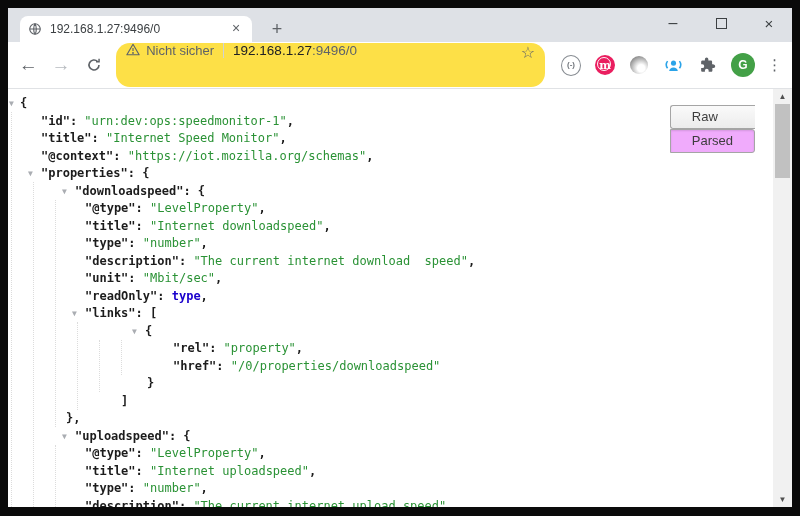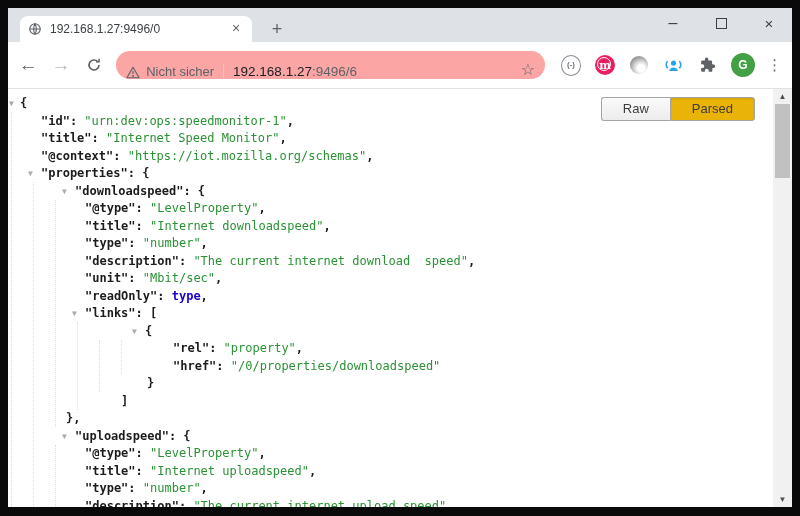--- a/index.html
+++ b/index.html
@@ -19,22 +19,22 @@
   .wc{color:#3c4043;width:18px;height:18px;display:flex;align-items:center;justify-content:center;font-size:15px;}
   .wc-min{font-size:16px;}
   .wc-box{width:9px;height:9px;border:1.3px solid #3c4043;}
 
   
   .toolbar{position:absolute;left:0;top:34px;width:784px;height:46px;background:#fff;
            border-bottom:1px solid #e0e2e5;display:flex;align-items:center;}
   .navbtn{width:26px;height:26px;display:flex;align-items:center;justify-content:center;
           font-size:19px;color:#5f6368;margin-left:8px;}
   .navbtn.disabled{color:#b6babf;}
-  .omnibox{margin-left:10px;width:450px;height:28px;background:#fca5a5;border-radius:14px;
-           display:flex;align-items:flex-end;padding:0 10px;box-sizing:border-box;}
+  .omnibox{margin-left:10px;width:450px;height:44px;background:#fde047;border-radius:14px;
+           display:flex;align-items:flex-start;padding:0 10px;box-sizing:border-box;}
   .sec-text{font-size:13px;color:#5f6368;margin-left:6px;white-space:nowrap;}
   .omni-sep{width:1px;height:15px;background:#cfd2d6;margin:0 9px;}
   .url{font-size:13.5px;white-space:nowrap;flex:1;overflow:hidden;}
   .url .host{color:#202124;}
   .url .path{color:#5f6368;}
   .star{color:#5f6368;font-size:16px;margin-left:6px;}
   .exticons{display:flex;align-items:center;gap:14px;margin-left:16px;}
   .ic{width:20px;height:20px;display:flex;align-items:center;justify-content:center;}
   .ic-paren{width:19px;height:19px;border:1.5px solid #878c92;border-radius:50%;
             color:#6f747a;font-size:8px;font-weight:bold;letter-spacing:0;line-height:1;
@@ -56,25 +56,25 @@
               font-family:"DejaVu Sans Mono","Liberation Mono",monospace;font-size:12px;}
   .jline{height:17.5px;line-height:17.5px;white-space:pre;position:relative;}
   .t-k{color:#1c1c1c;font-weight:bold;}
   .t-p{color:#1c1c1c;font-weight:bold;}
   .t-s{color:#2a9235;}
   .t-b{color:#1a01cc;font-weight:bold;}
   .tri{position:absolute;top:0;color:#aaadb2;font-size:8px;line-height:17.5px;}
   .guide{position:absolute;width:0;border-left:1px dotted #dcdcdc;}
 
   
-  .viewbtns{position:absolute;right:37px;top:8px;display:flex;z-index:5;}
+  .viewbtns{position:absolute;right:37px;top:16px;display:flex;z-index:5;flex-direction:column;}
   .vbtn{height:22px;line-height:22px;padding:0 21px;font-size:13px;color:#3d3d3d;
         border:1px solid #a5a5a5;background:linear-gradient(#fafafa,#ececec);}
   .vbtn.first{border-radius:3px 0 0 3px;border-right:none;}
-  .vbtn.active{background:#eab308;border-radius:0 3px 3px 0;box-shadow:inset 0 1px 2px rgba(0,0,0,.12);}
+  .vbtn.active{background:#f0abfc;border-radius:0 3px 3px 0;box-shadow:inset 0 1px 2px rgba(0,0,0,.12);}
 
   
   .scrollbar{position:absolute;right:0;top:0;width:19px;height:418px;background:#f1f1f1;}
   .sb-arrow{position:absolute;left:0;width:19px;height:15px;color:#505050;font-size:8px;
             display:flex;align-items:center;justify-content:center;}
   .sb-up{top:0;}
   .sb-down{bottom:0;}
   .sb-thumb{position:absolute;left:2px;top:15px;width:15px;height:74px;background:#c1c1c1;}
 </style>
 </head>
@@ -115,21 +115,21 @@
     <div class="omnibox">
       <span style="display:flex;">
         <svg width="14" height="13" viewBox="0 0 24 22" fill="none" stroke="#5f6368" stroke-width="2">
           <path d="M12 2 L22.5 20 H1.5 Z" stroke-linejoin="round"></path>
           <line x1="12" y1="8.5" x2="12" y2="13.5"></line>
             <circle cx="12" cy="16.8" r="0.6" fill="#5f6368"></circle>
         </svg>
       </span>
       <span class="sec-text">Nicht sicher</span>
       <span class="omni-sep"></span>
-      <span class="url"><span class="host">192.168.1.27</span><span class="path">:9496/6</span></span>
+      <span class="url"><span class="host">192.168.1.27</span><span class="path">:9496/0</span></span>
       <span class="star">☆</span>
     </div>
     <div class="exticons">
       <span class="ic">
           <span class="ic-paren">(-)</span>
         </span>
       <span class="ic">
         <span class="ic-pink">
             <span class="ring"></span>
             <span class="m">m</span>

